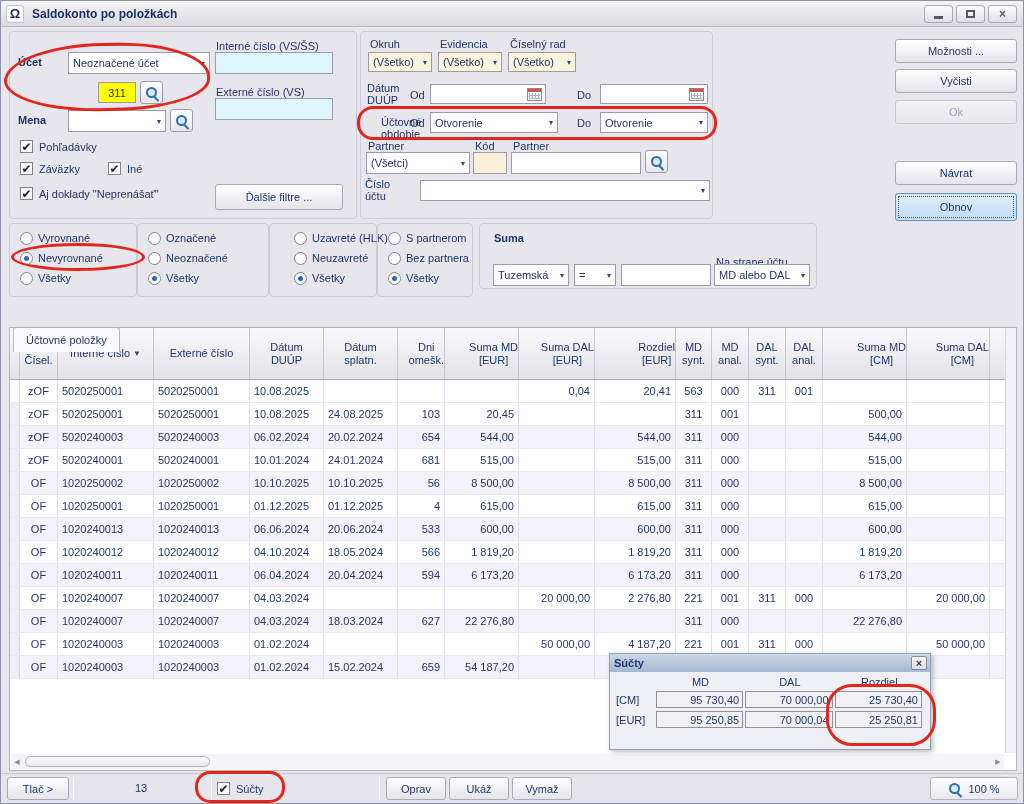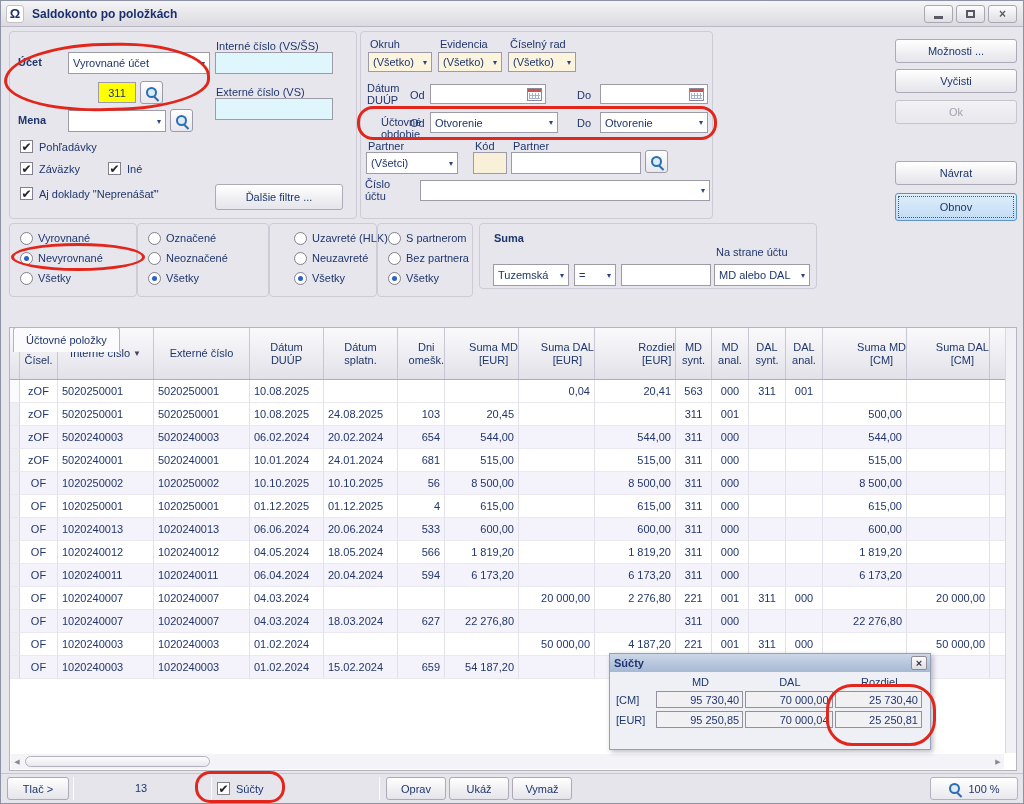--- a/index.html
+++ b/index.html
@@ -168,21 +168,21 @@
         </div>
       <div class="wbtn">
           <span>×</span>
         </div>
     </div>
   </div>
 
   <div class="groupbox filter-left">
     <span class="lbl b" style="position:absolute;left:8px;top:24px;">Účet</span>
     <div class="combo yellow" style="left:58px;top:20px;width:142px;height:22px;">
-      <span>Vyrovnané účet</span>
+      <span>Neoznačené účet</span>
       <span class="dd">▾</span>
     </div>
     <div class="field yellow" style="left:88px;top:50px;width:38px;height:21px;justify-content:center;">
       <span>311</span>
     </div>
     <div class="magbtn" style="left:130px;top:49px;">
         <span class="mag"></span>
       </div>
 
     <span class="lbl" style="position:absolute;left:206px;top:8px;">Interné číslo (VS/ŠS)</span>
@@ -255,21 +255,21 @@
     </div>
     <span class="lbl" style="position:absolute;left:216px;top:85px;">Do</span>
     <div class="combo" style="left:239px;top:80px;width:108px;height:21px;">
       <span>Otvorenie</span>
       <span class="dd">▾</span>
     </div>
 
     <span class="lbl" style="position:absolute;left:7px;top:108px;">Partner</span>
     <span class="lbl" style="position:absolute;left:114px;top:108px;">Kód</span>
     <span class="lbl" style="position:absolute;left:152px;top:108px;">Partner</span>
-    <div class="combo" style="left:5px;top:120px;width:92px;height:22px;">
+    <div class="combo" style="left:5px;top:120px;width:104px;height:22px;">
       <span>(Všetci)</span>
       <span class="dd">▾</span>
     </div>
     <div class="field dotted-bg" style="left:112px;top:120px;width:34px;height:22px;"></div>
     <div class="field" style="left:150px;top:120px;width:130px;height:22px;"></div>
     <div class="magbtn" style="left:284px;top:118px;">
         <span class="mag"></span>
       </div>
 
     <span class="lbl ml" style="position:absolute;left:4px;top:146px;">Číslo
@@ -349,21 +349,21 @@
     <span class="lbl b" style="position:absolute;left:14px;top:8px;">Suma</span>
     <div class="combo" style="left:13px;top:40px;width:76px;height:22px;">
       <span>Tuzemská</span>
       <span class="dd">▾</span>
     </div>
     <div class="combo" style="left:94px;top:40px;width:42px;height:22px;">
       <span>=</span>
       <span class="dd">▾</span>
     </div>
     <div class="field" style="left:141px;top:40px;width:90px;height:22px;"></div>
-    <span class="lbl" style="position:absolute;left:236px;top:22px;">Na strane účtu</span>
+    <span class="lbl" style="position:absolute;left:236px;top:32px;">Na strane účtu</span>
     <div class="combo" style="left:234px;top:40px;width:96px;height:22px;">
       <span>MD alebo DAL</span>
       <span class="dd">▾</span>
     </div>
   </div>
 
   <div class="tabs">
     <div class="tab active">Účtovné položky</div>
     <div class="tab inactive">Nastavenie</div>
   </div>
@@ -566,21 +566,21 @@
           <div class="td c12"></div>
           <div class="td c13">600,00</div>
           <div class="td c14"></div>
           <div class="td c15"></div>
         </div>
         <div class="tr">
           <div class="td ind"></div>
           <div class="td c0">OF</div>
           <div class="td c1">1020240012</div>
           <div class="td c2">1020240012</div>
-          <div class="td c3">04.05.2024</div>
+          <div class="td c3">04.10.2024</div>
           <div class="td c4">18.05.2024</div>
           <div class="td c5">566</div>
           <div class="td c6">1 819,20</div>
           <div class="td c7"></div>
           <div class="td c8">1 819,20</div>
           <div class="td c9">311</div>
           <div class="td c10">000</div>
           <div class="td c11"></div>
           <div class="td c12"></div>
           <div class="td c13">1 819,20</div>

